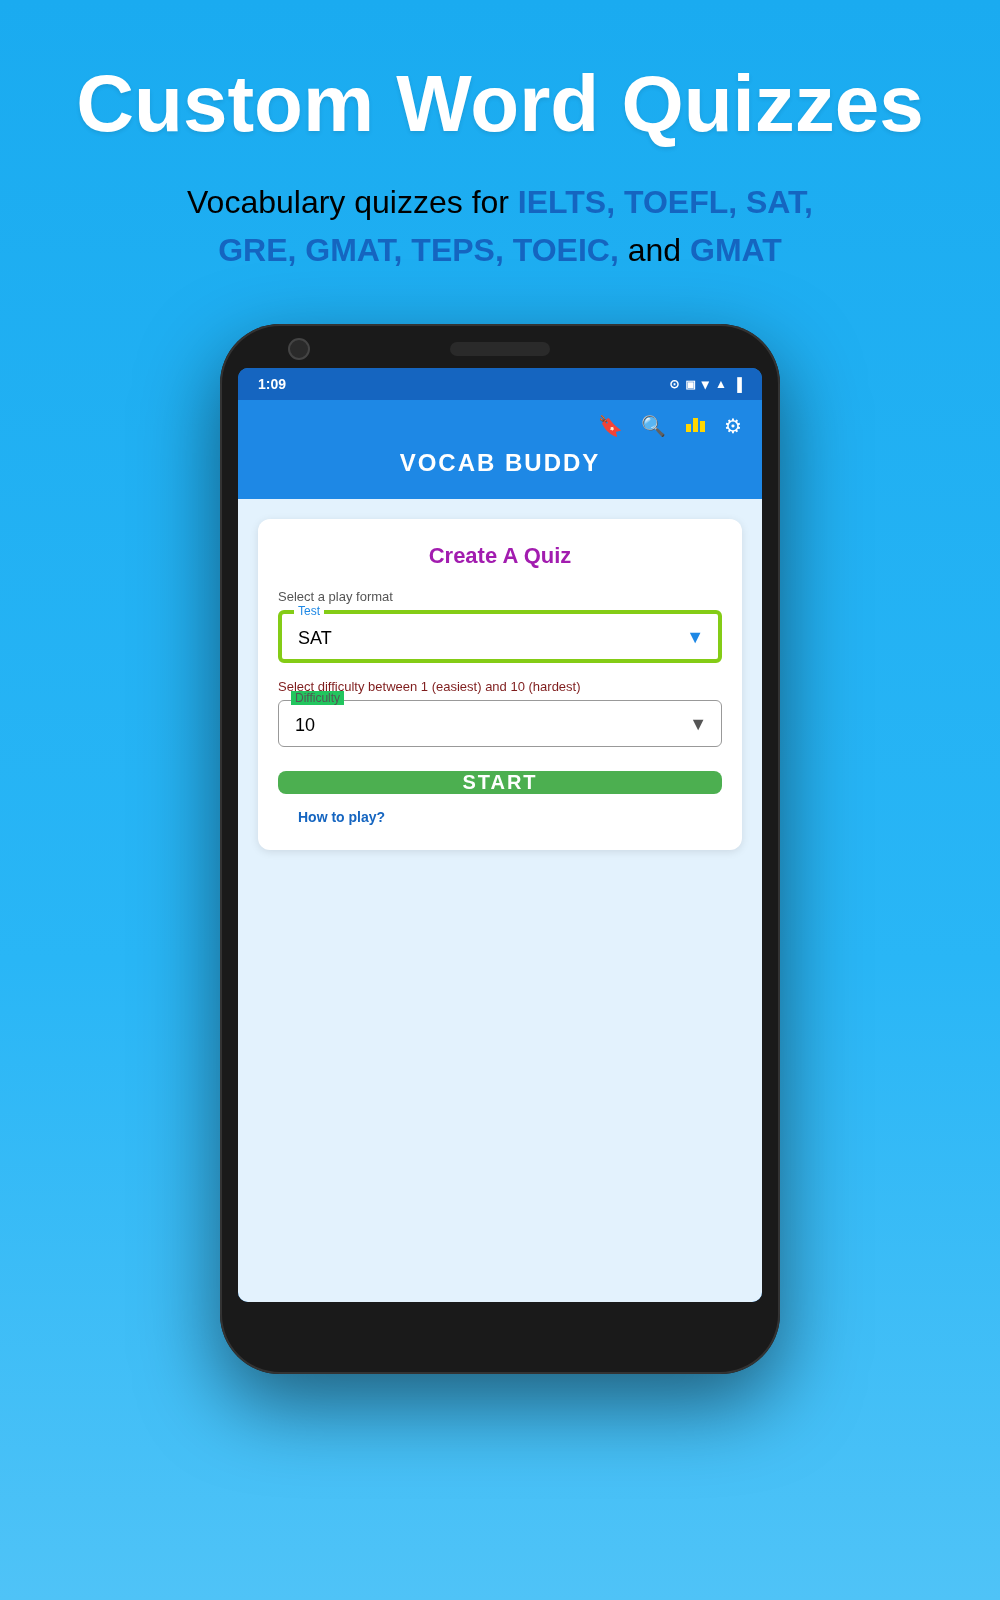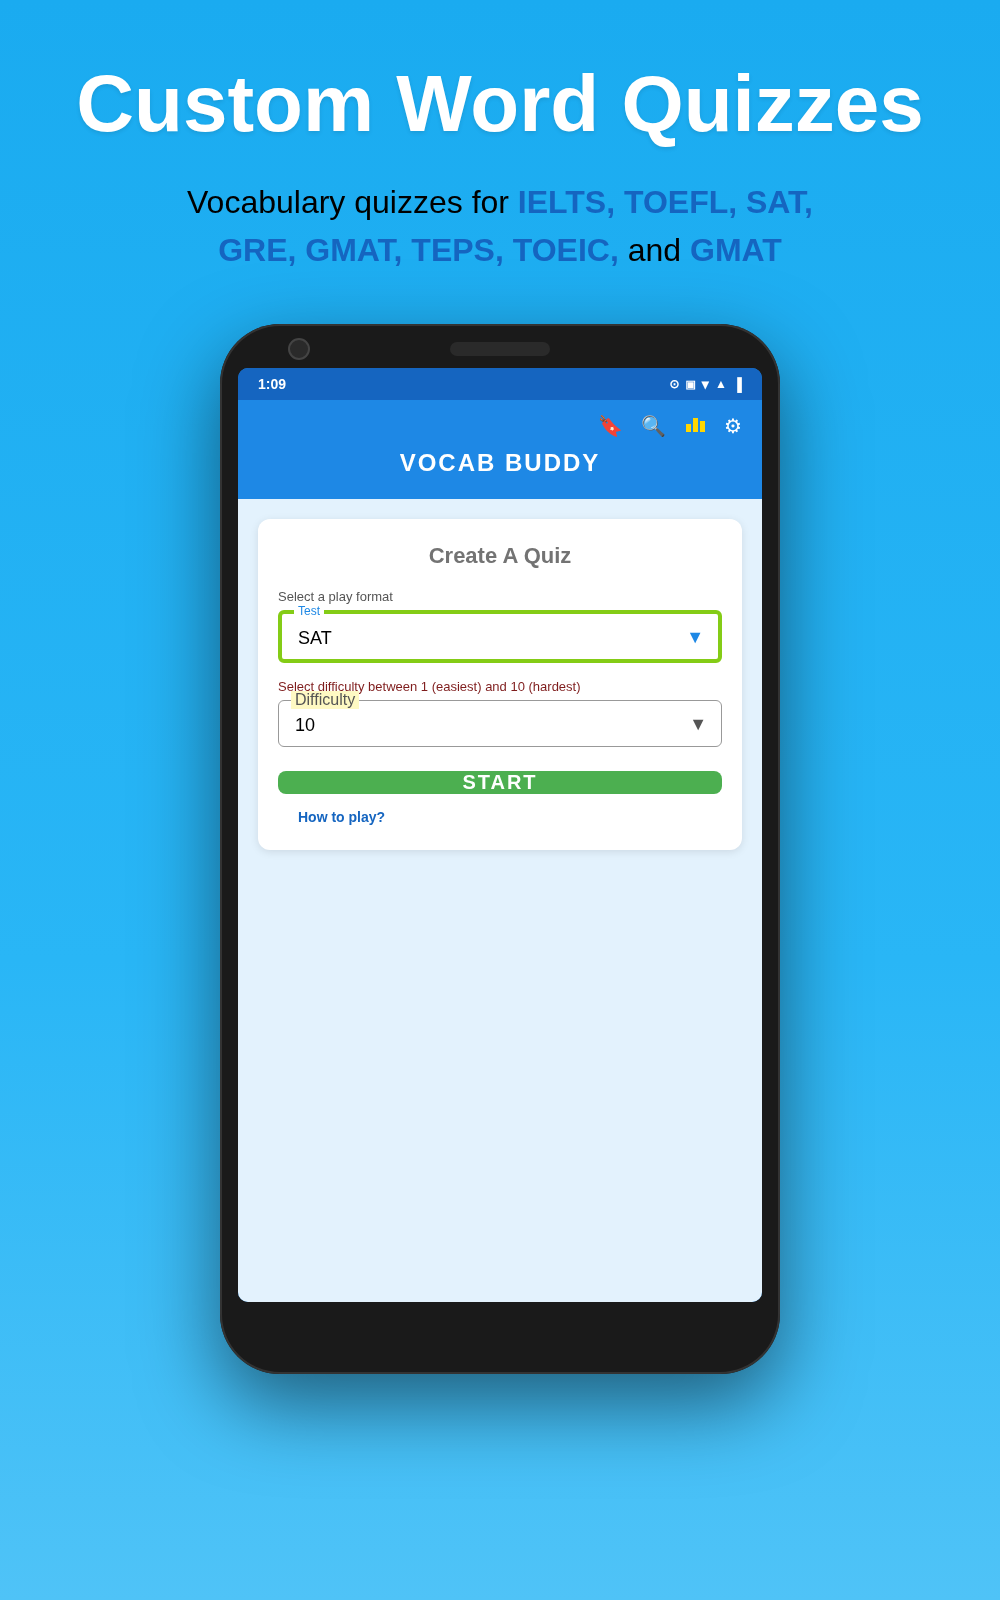--- a/index.html
+++ b/index.html
@@ -163,21 +163,21 @@
       background: white;
       border-radius: 12px;
       padding: 24px 20px;
       box-shadow: 0 2px 8px rgba(0,0,0,0.1);
     }
 
     .quiz-card-title {
       text-align: center;
       font-size: 22px;
       font-weight: 800;
-      color: #737373;
+      color: #a21caf;
       margin-bottom: 20px;
     }
 
     .field-label {
       font-size: 13px;
       color: #555;
       margin-bottom: 6px;
     }
 
     
@@ -225,23 +225,23 @@
       border-radius: 6px;
       padding: 14px 16px 10px 16px;
       position: relative;
       background: white;
     }
 
     .dropdown-floating-label-grey {
       position: absolute;
       top: -10px;
       left: 12px;
-      background: #fef9c3;
+      background: #22c55e;
       color: #555;
-      font-size: 16px;
+      font-size: 12px;
       padding: 0 4px;
     }
 
     .difficulty-label-text {
       font-size: 13px;
       color: #7f1d1d;
       margin-bottom: 6px;
     }
 
     

